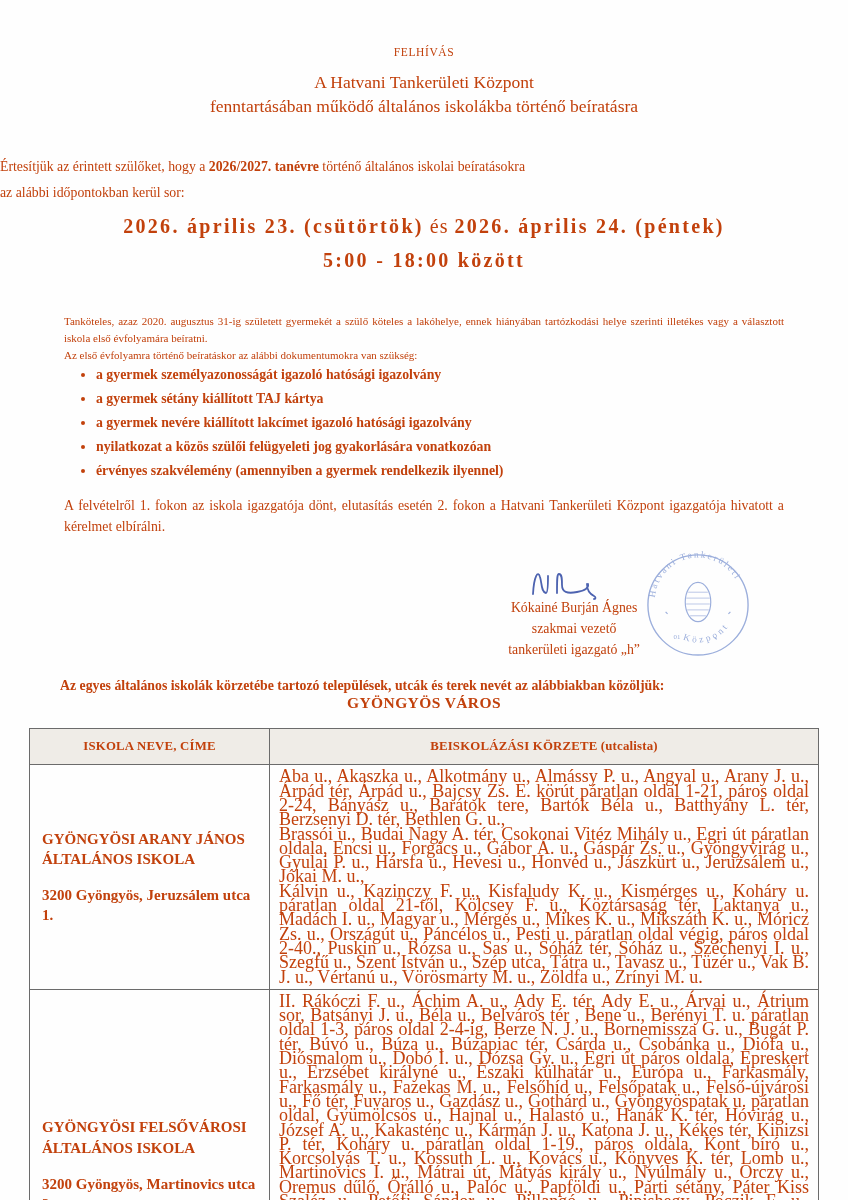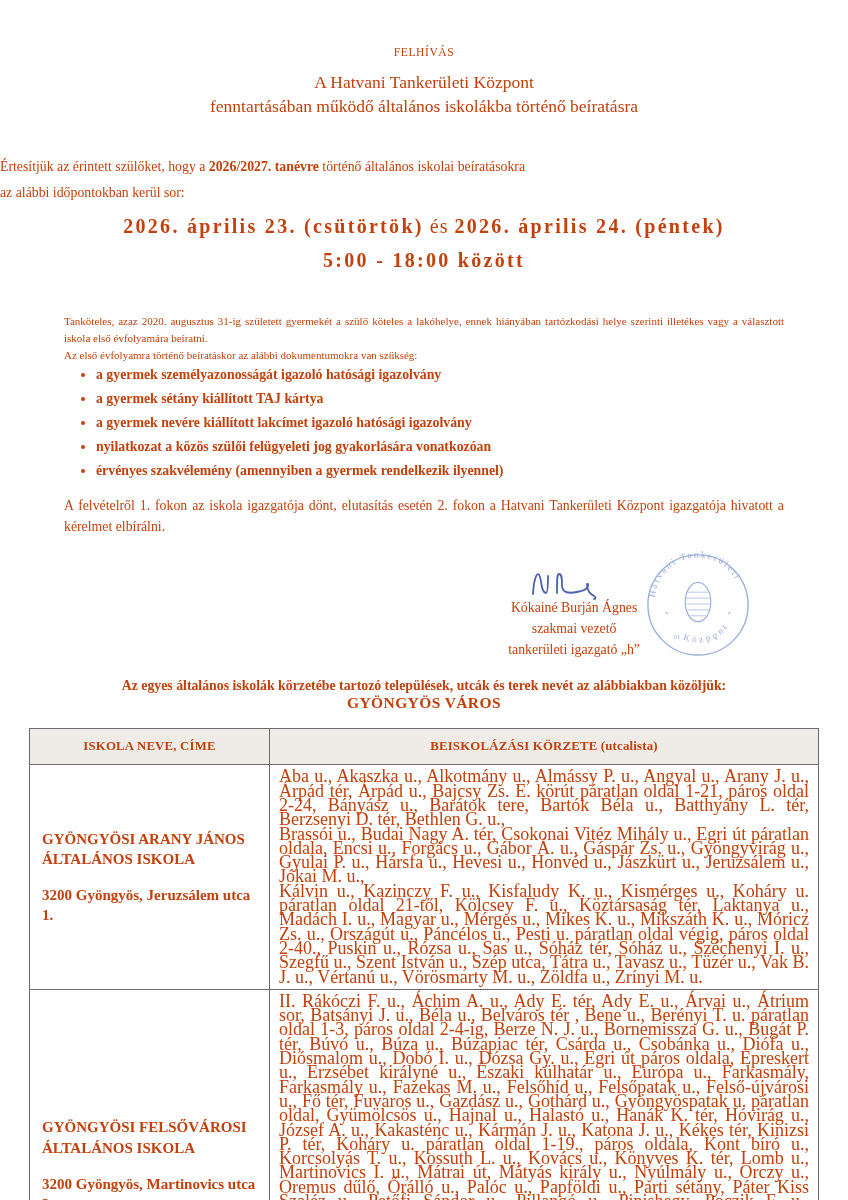--- a/index.html
+++ b/index.html
@@ -15,21 +15,21 @@
   .dates{margin-top:4px;text-align:center;font-weight:bold;font-size:20px;letter-spacing:2.3px;line-height:1.7;}
   .dates .conj{font-weight:normal;letter-spacing:1px;}
   .body-block{margin:36px 64px 0 64px;font-size:11px;line-height:1.52;text-align:justify;}
   ul.docs{margin:2px 64px 0 78px;padding:0 0 0 18px;font-weight:bold;font-size:13.8px;}
   ul.docs li{margin:0 0 4px 0;line-height:1.45;}
   .appeal{margin:15px 64px 0 64px;font-size:13.8px;line-height:1.52;text-align:justify;}
   .sig-row{margin-top:4px;display:flex;justify-content:flex-end;align-items:flex-end;padding-right:96px;height:118px;}
   .sig-col{text-align:center;font-size:13.8px;line-height:1.5;margin-top:0;}
   .sig-scribble{display:block;margin:0 auto -2px auto;}
   .stamp{margin-left:4px;margin-top:-2px;opacity:0.85;}
-  .districts-intro{margin:18px 60px 0 60px;text-align:center;font-weight:bold;font-size:13.8px;}
+  .districts-intro{margin:18px 60px 0 60px;text-align:left;font-weight:bold;font-size:13.8px;}
   .city{text-align:center;font-weight:bold;font-size:15.5px;letter-spacing:0.4px;}
   table.doc-table{width:790px;margin:16px auto 0 auto;border-collapse:collapse;table-layout:fixed;}
   table.doc-table th,table.doc-table td{border:1px solid #6b6b6b;}
   table.doc-table th{
     background:#efece7;font-size:12.8px;font-weight:bold;padding:10px 6px;text-align:center;letter-spacing:0.2px;
   }
   col.c1{width:240px;}
   td.school{vertical-align:middle;padding:8px 12px;font-size:15px;font-weight:bold;line-height:1.35;}
   td.school .addr{margin-top:16px;}
   td.district{vertical-align:top;padding:4px 9px 5px 9px;font-size:18px;line-height:14.3px;text-align:justify;}

